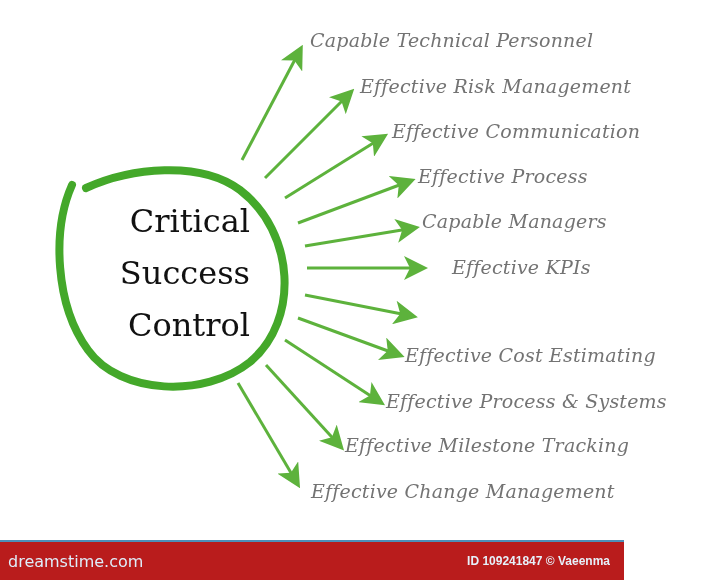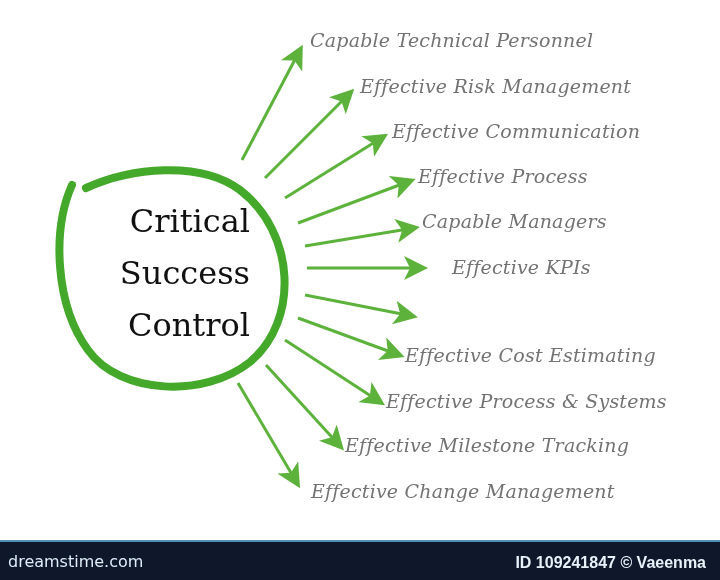--- a/index.html
+++ b/index.html
@@ -1,22 +1,22 @@
 <!DOCTYPE html>
 <html><head>
 <meta charset="utf-8">
 <style>
   html, body { margin:0; padding:0; }
   body { width:720px; height:580px; position:relative; background:#ffffff; overflow:hidden; font-family:"DejaVu Serif", serif; }
   #diagram { position:absolute; left:0; top:0; width:720px; height:540px; }
   .center-title { position:absolute; left:90px; top:195px; width:160px; font-family:"DejaVu Serif", serif; font-size:32px; line-height:52px; color:#111; text-align:right; }
   .factor { position:absolute; font-family:"DejaVu Serif", serif; font-style:italic; font-size:19px; color:#737373; white-space:nowrap; letter-spacing:0.2px; }
-  .footer { position:absolute; left:0; top:540px; width:720px; height:40px; background:#0f172a; border-top:2px solid #4d8fb8; box-sizing:border-box; }
+  .footer { position:absolute; left:0; top:540px; width:624px; height:40px; background:#b91c1c; border-top:2px solid #4d8fb8; box-sizing:border-box; }
   .brand { position:absolute; left:8px; top:10px; font-family:"DejaVu Sans", sans-serif; font-size:16px; color:#dfeefa; }
-  .credit { position:absolute; right:14px; top:12px; font-family:"Liberation Sans", sans-serif; font-size:16px; font-weight:bold; color:#e6f1fa; }
+  .credit { position:absolute; right:14px; top:12px; font-family:"Liberation Sans", sans-serif; font-size:12px; font-weight:bold; color:#e6f1fa; }
 </style>
 </head>
 <body>
 
 <div id="diagram">
   <svg width="720" height="540" viewBox="0 0 720 540">
     <defs>
       <marker id="ah" markerWidth="8" markerHeight="8" refX="6" refY="4" orient="auto" markerUnits="strokeWidth">
         <path d="M0,0 L8,4 L0,8 L2,4 Z" fill="#5db23c"></path>
       </marker>

